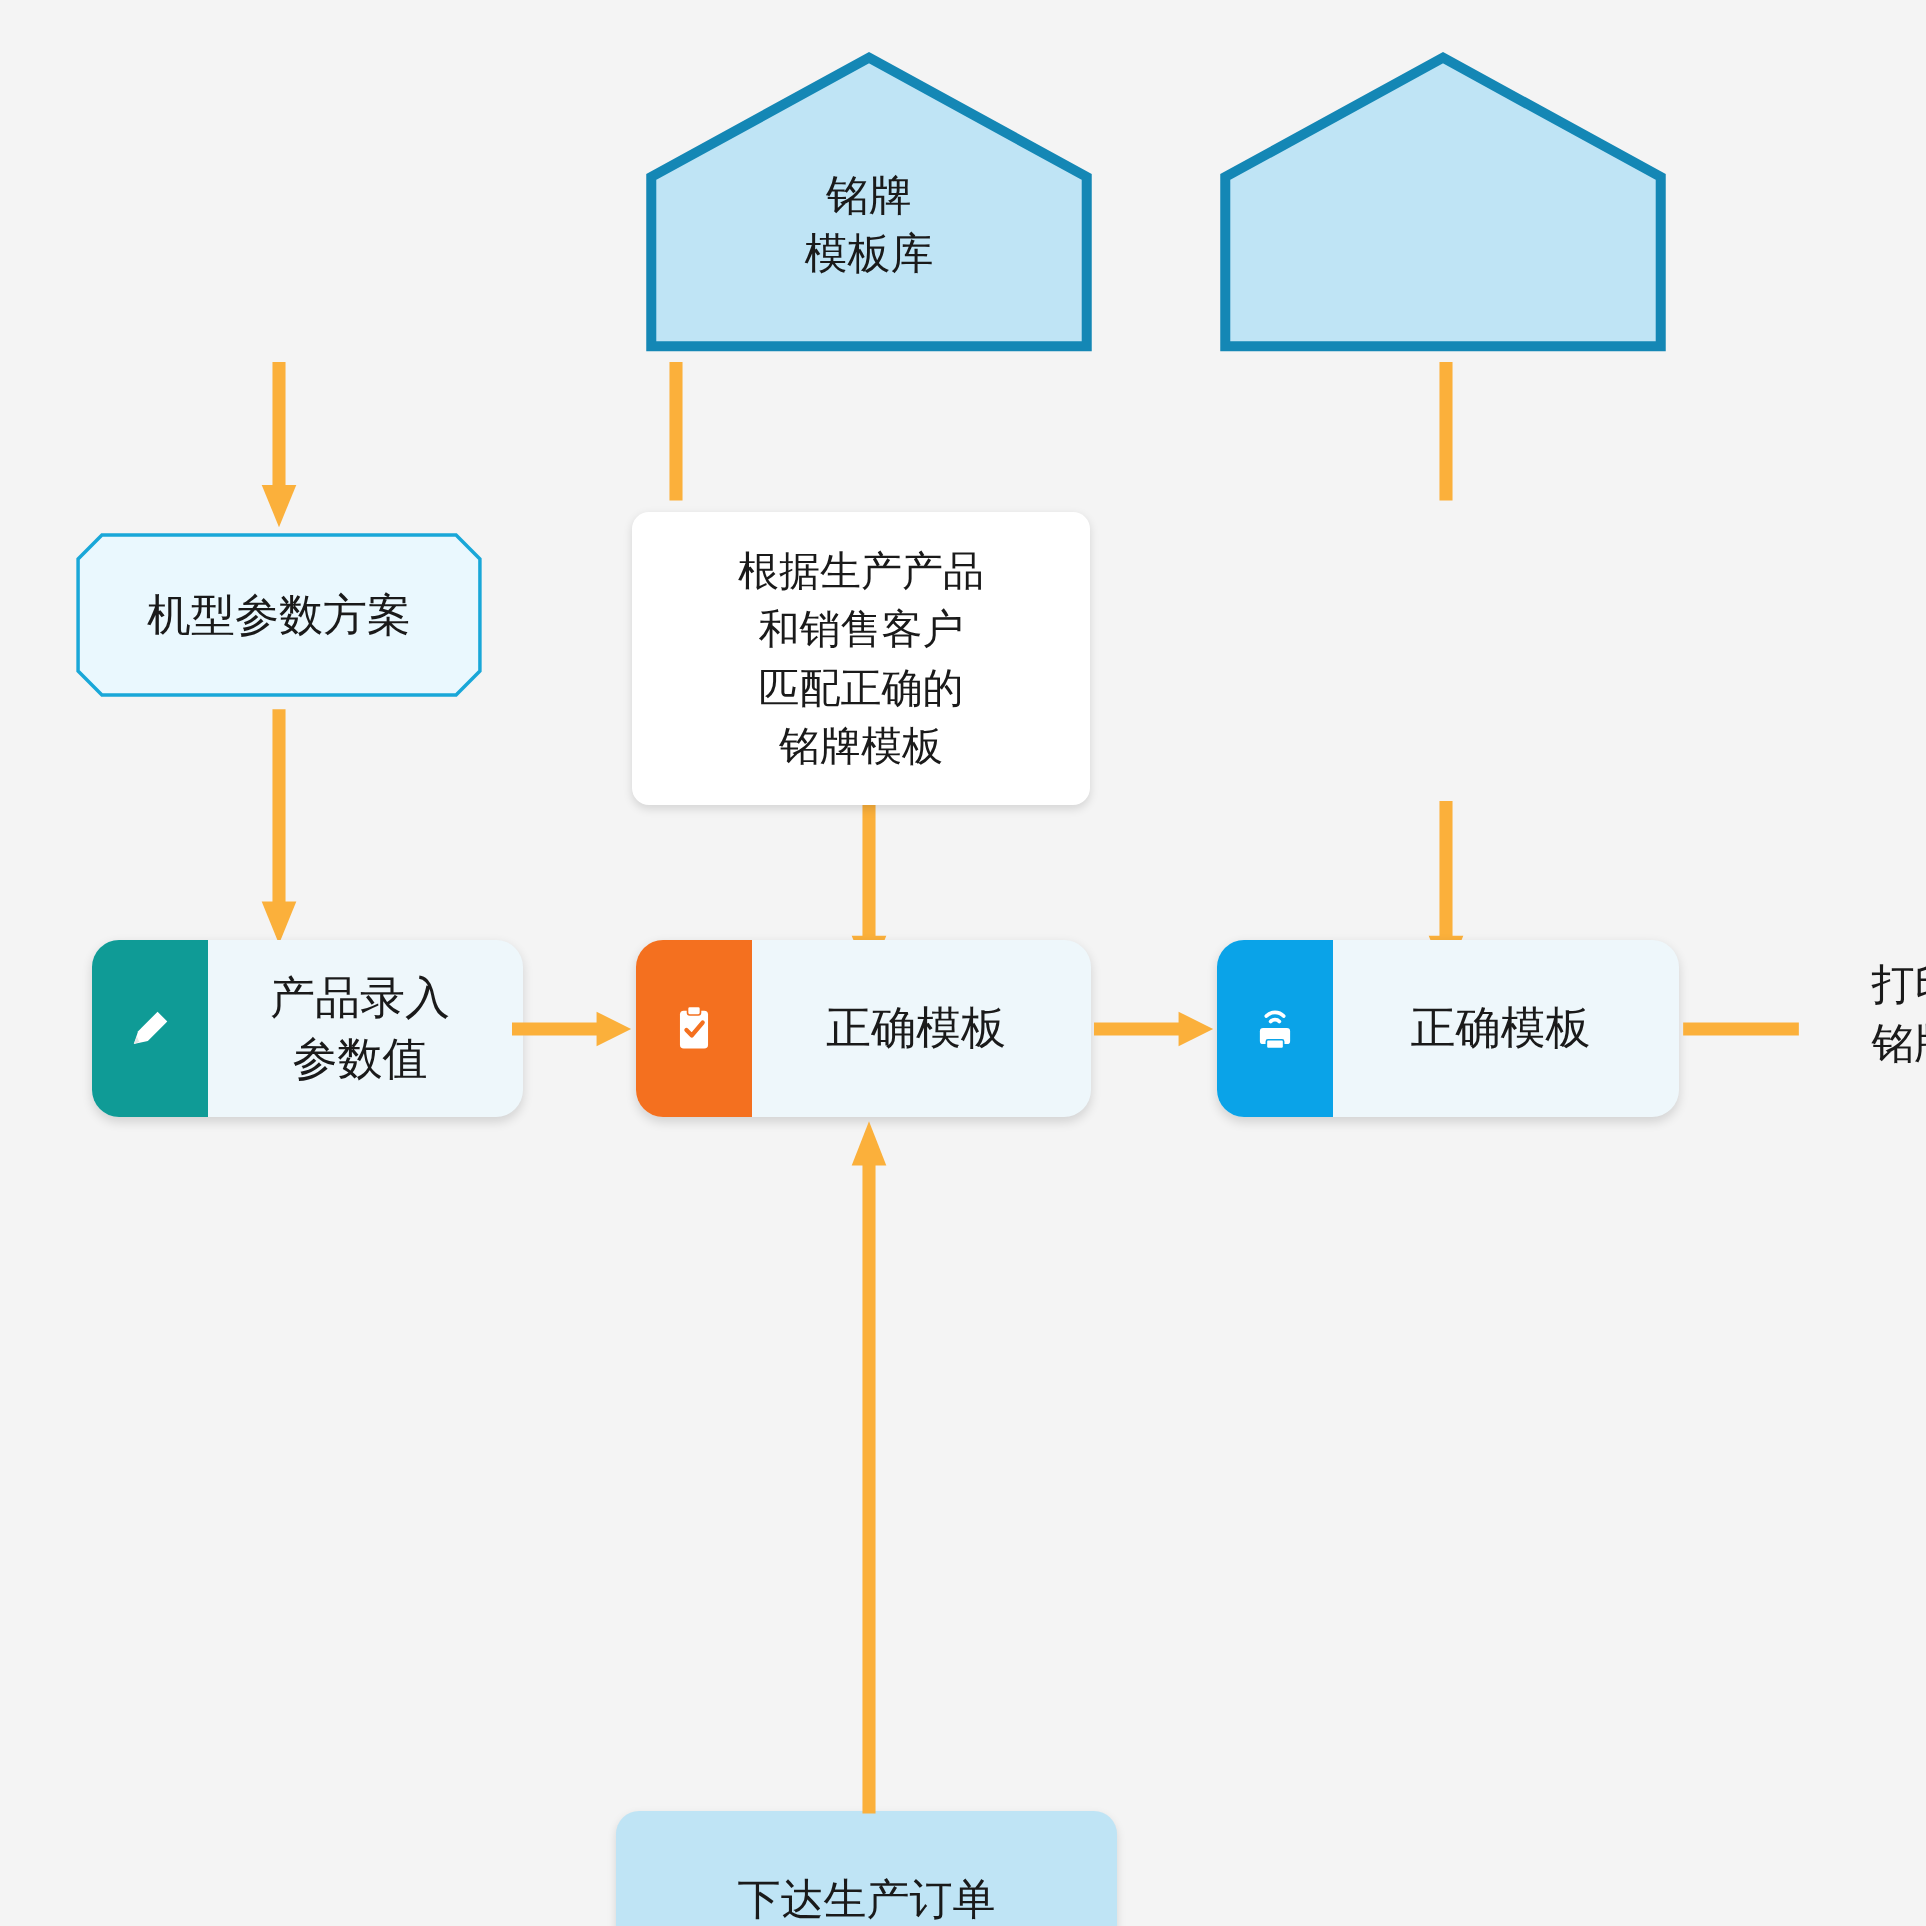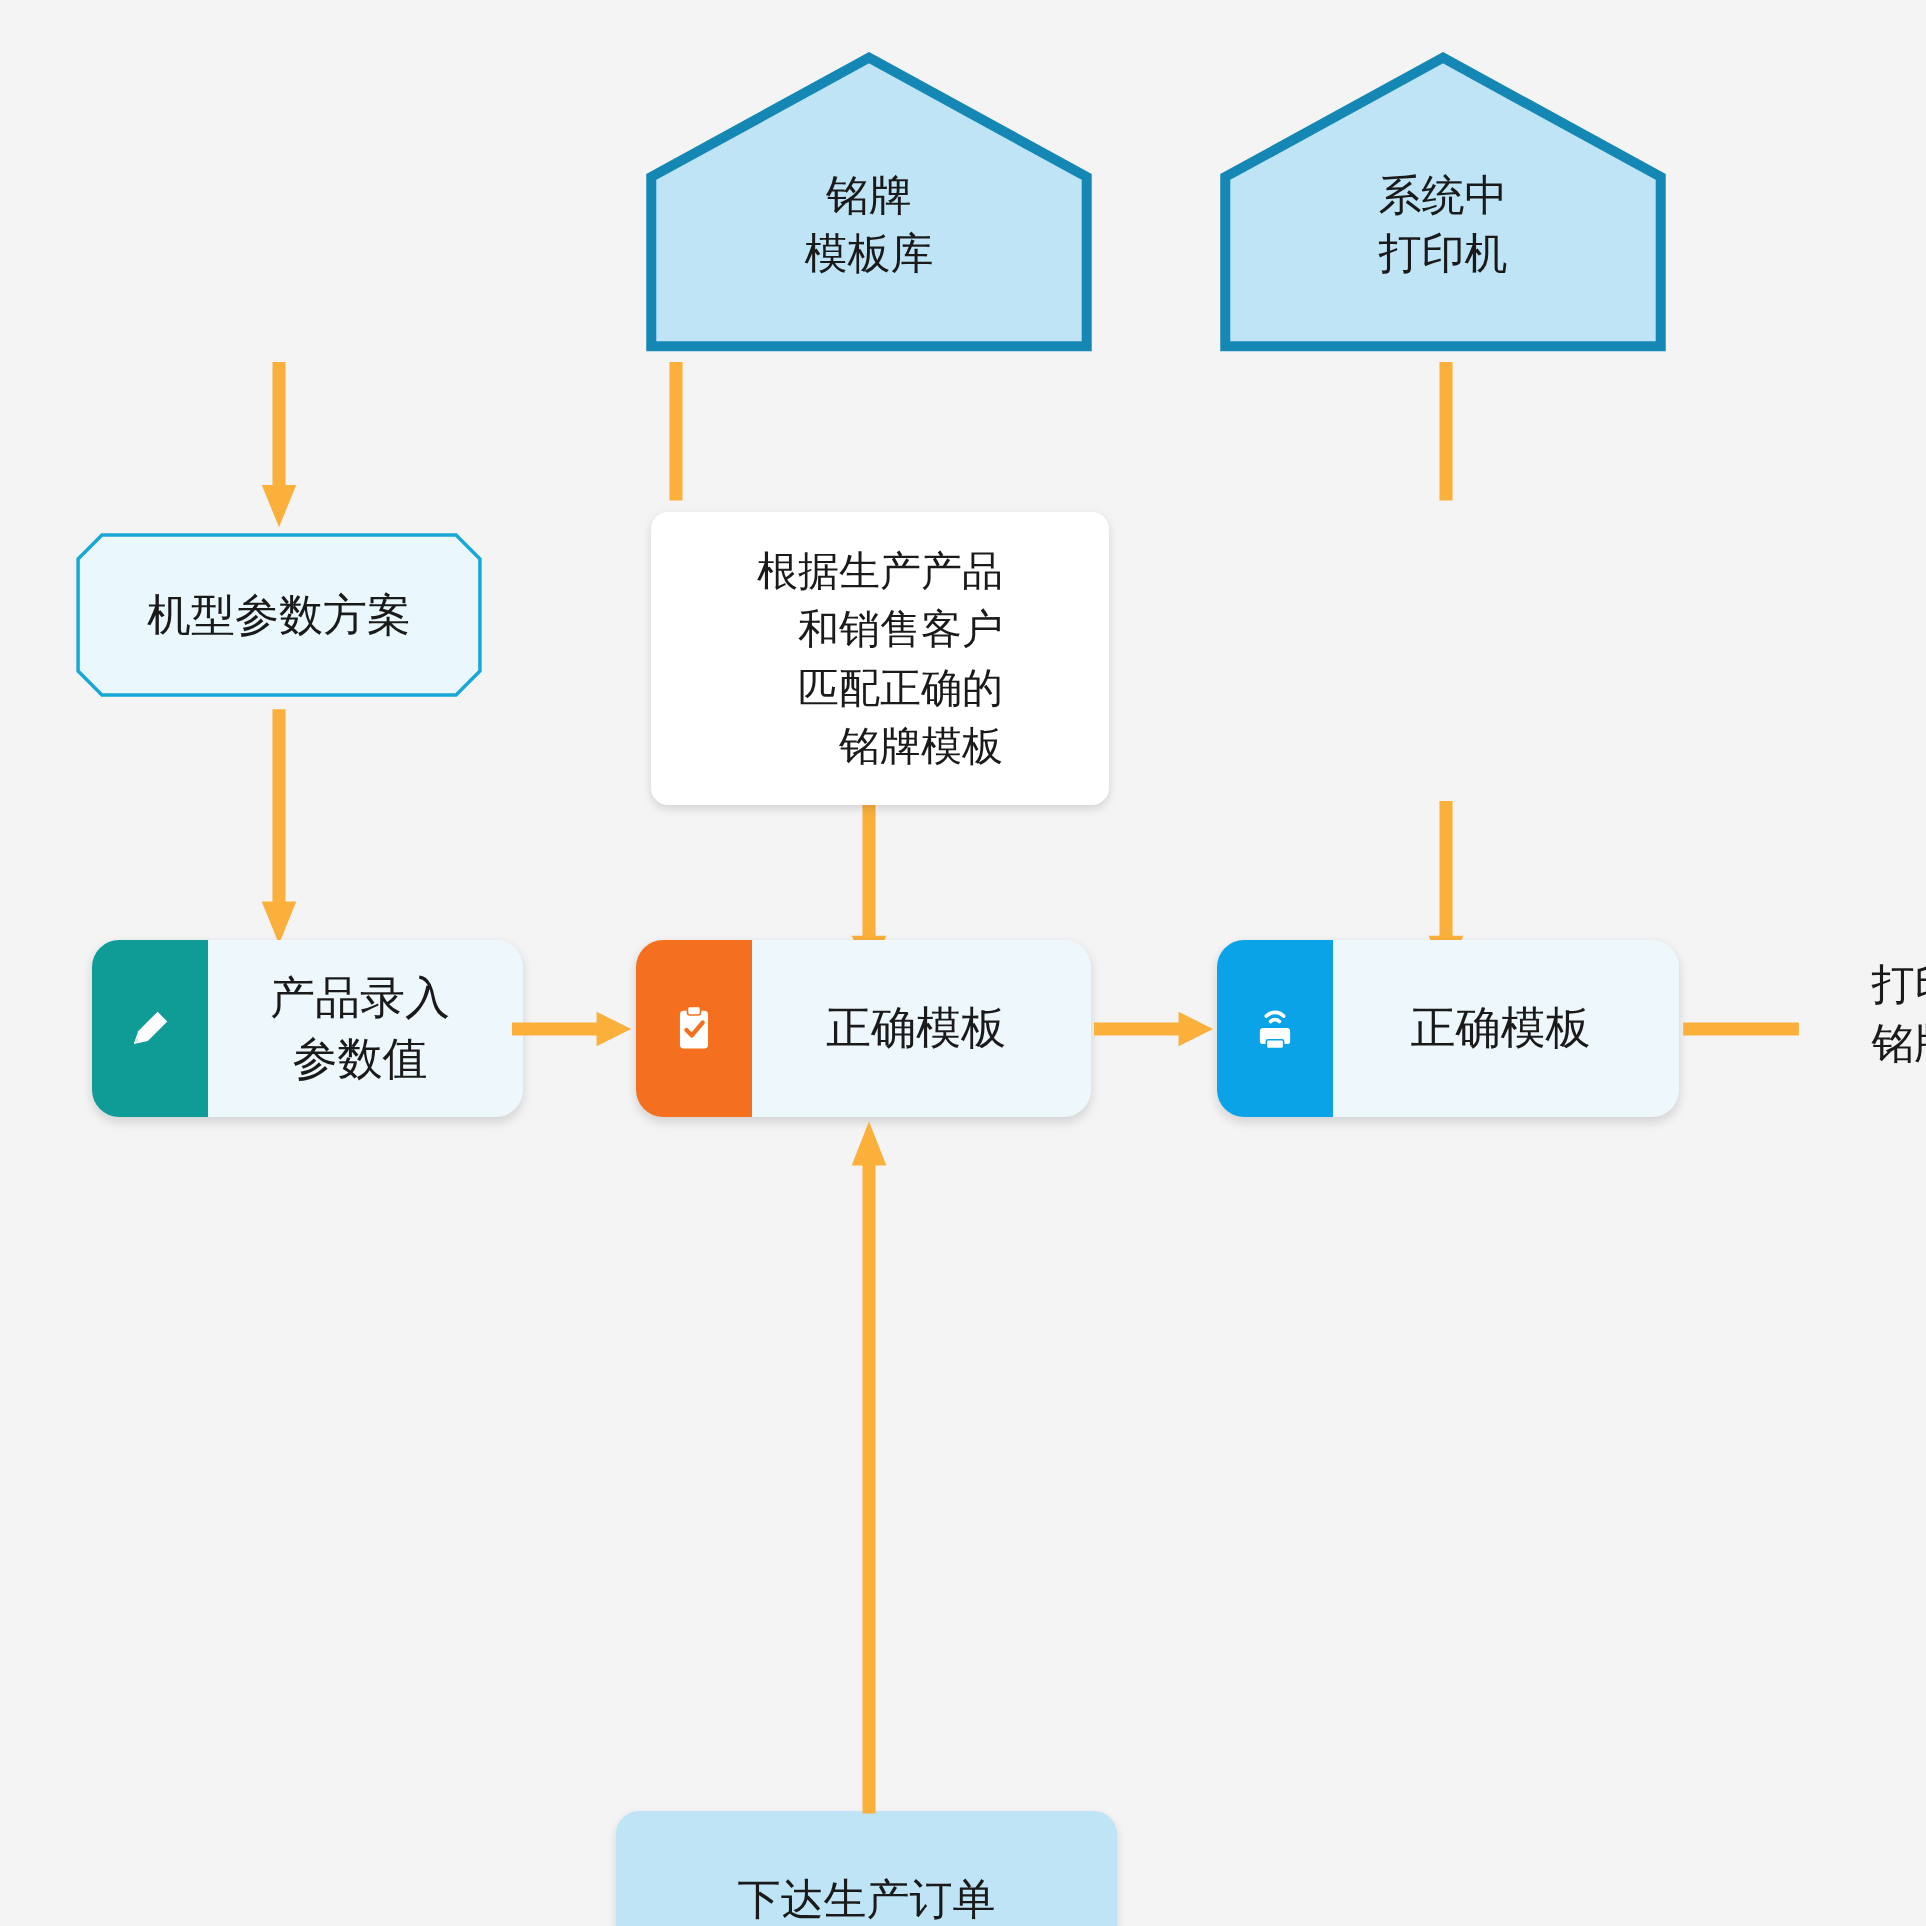--- a/index.html
+++ b/index.html
@@ -59,28 +59,27 @@
 
   
   .note {
     position: absolute;
     background: #ffffff;
     border-radius: 17px;
     box-shadow: 0 3.9px 10px rgba(0,0,0,0.13);
     display: flex;
     align-items: center;
     justify-content: center;
-    text-align: right;
+    text-align: center;
     font-size: 41px;
     line-height: 1.42;
     color: #1a1a1a;
     white-space: pre-line;
     padding: 2px 10px;
     box-sizing: border-box;
-    margin-left: 19px;
   }
 
   
   .pill {
     position: absolute;
     height: 177px;
     border-radius: 27px;
     background: #eef7fb;
     box-shadow: 0 4.6px 10.8px rgba(0,0,0,0.14);
     display: flex;
@@ -144,22 +143,20 @@
       <polygon points="615,20 1180,330 1180,770 50,770 50,330" fill="#bfe4f5" stroke="#1487b5" stroke-width="26"></polygon>
     </svg>
     <div class="label">铭牌
 模板库</div>
   </div>
 
   <div class="house" style="left:1206px; top:50px;">
     <svg viewBox="0 0 1230 790" preserveAspectRatio="none">
       <polygon points="615,20 1180,330 1180,770 50,770 50,330" fill="#bfe4f5" stroke="#1487b5" stroke-width="26"></polygon>
     </svg>
-    <div class="label">系统中
-打印机</div>
   </div>
 
   <div class="arrow" style="left:254px; top:362px; width:50px; height:169px;">
     <svg viewBox="0 0 130 440">
         <path d="M65 0 L65 330" stroke="#fbb03b" stroke-width="34" fill="none"></path>
         <polygon points="20,320 110,320 65,430" fill="#fbb03b"></polygon>
       </svg>
   </div>
 
   <div class="arrow" style="left:844px; top:801px; width:50px; height:181px;">

